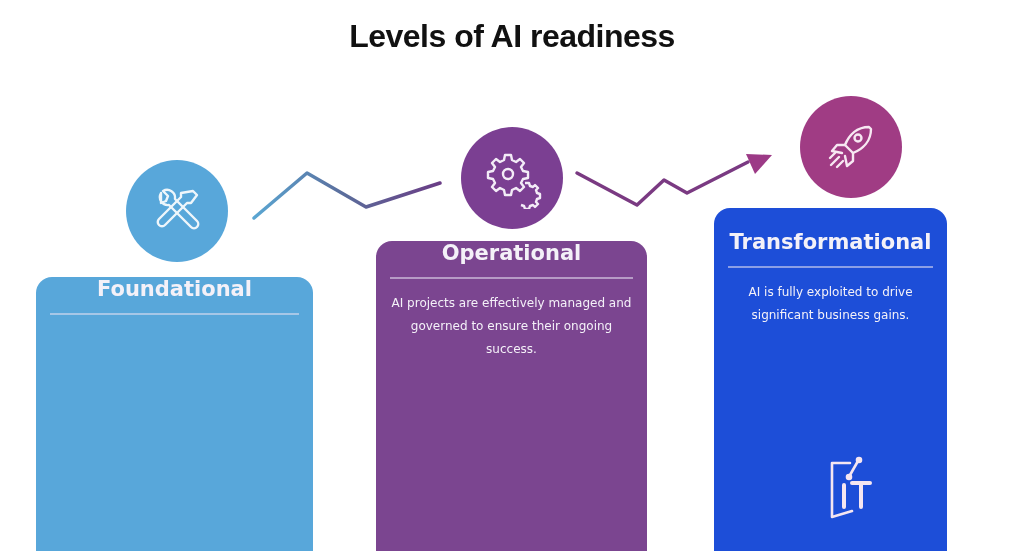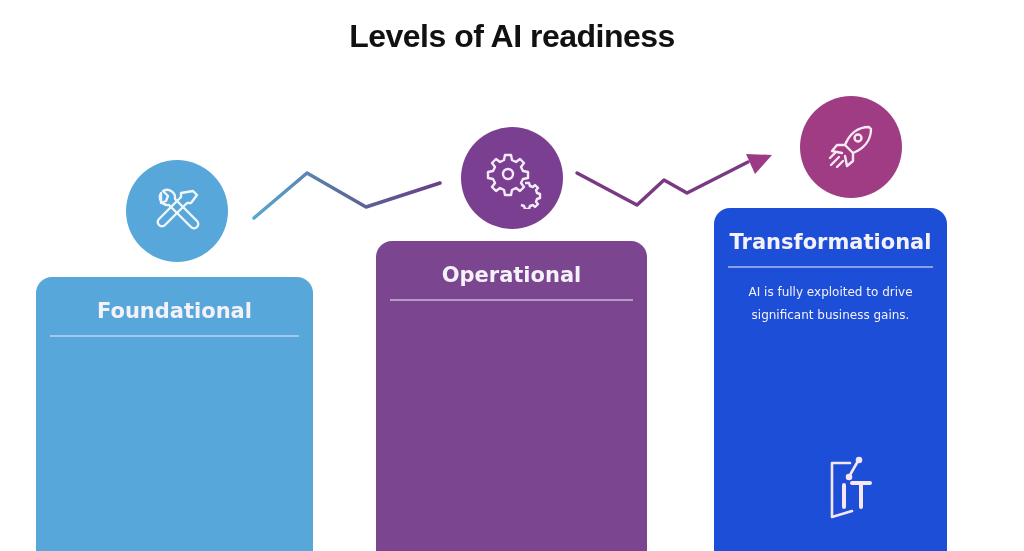--- a/index.html
+++ b/index.html
@@ -1,19 +1,19 @@
 <!DOCTYPE html>
 <html><head>
 <meta charset="utf-8">
 <style>
   html, body { margin:0; padding:0; }
   body { width:1024px; height:551px; background:#ffffff; position:relative; overflow:hidden; font-family:"DejaVu Sans", sans-serif; }
   .title { position:absolute; top:18px; left:0; width:1024px; text-align:center; font-family:"Liberation Sans", sans-serif; font-weight:bold; font-size:32px; color:#111; letter-spacing:-0.5px; }
   .card { position:absolute; border-radius:16px 16px 0 0; color:#f4f1f8; text-align:center; box-sizing:border-box; }
-  .card .head { font-weight:bold; font-size:21px; padding-top:22px; }
+  .card .head { font-weight:bold; font-size:21px; }
   .card .rule { height:2px; margin:12px 14px 0 14px; opacity:0.55; background:#e8e2f2; }
   .card .desc { font-size:12px; line-height:23px; margin:13px 10px 0 10px; }
   .c1 { left:36px; top:277px; width:277px; height:274px; background:#58a7da; }
   .c2 { left:376px; top:241px; width:271px; height:310px; background:#7b4590; }
   .c3 { left:714px; top:208px; width:233px; height:343px; background:#1d4ed8; }
   .c3 .head { padding-top:22px; }
   .circle { position:absolute; border-radius:50%; display:flex; align-items:center; justify-content:center; }
   .ci1 { left:126px; top:160px; width:102px; height:102px; background:#58a7da; }
   .ci2 { left:461px; top:127px; width:102px; height:102px; background:#7b3f92; }
   .ci3 { left:800px; top:96px; width:102px; height:102px; background:#a03c84; }
@@ -64,20 +64,21 @@
 </div>
 
 <div class="card c1">
   <div class="head">Foundational</div>
   <div class="rule"></div>
 </div>
 
 <div class="card c2">
   <div class="head">Operational</div>
   <div class="rule"></div>
+  <div class="desc">AI projects are effectively managed and governed to ensure their ongoing success.</div>
 </div>
 
 <div class="card c3">
   <div class="head">Transformational</div>
   <div class="rule"></div>
   <div class="desc" style="margin-left:16px;margin-right:16px;">AI is fully exploited to drive significant business gains.</div>
 </div>
 
 <svg class="logo" viewBox="0 0 50 65" fill="none" stroke="#f5e6f1" stroke-width="2.6" stroke-linecap="round" stroke-linejoin="round">
   <path d="M4 8 h18 M4 8 v54 l20-6"></path>

